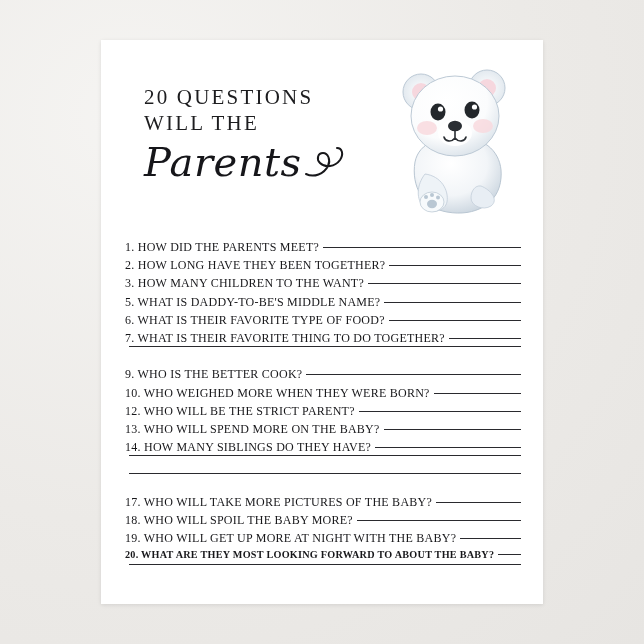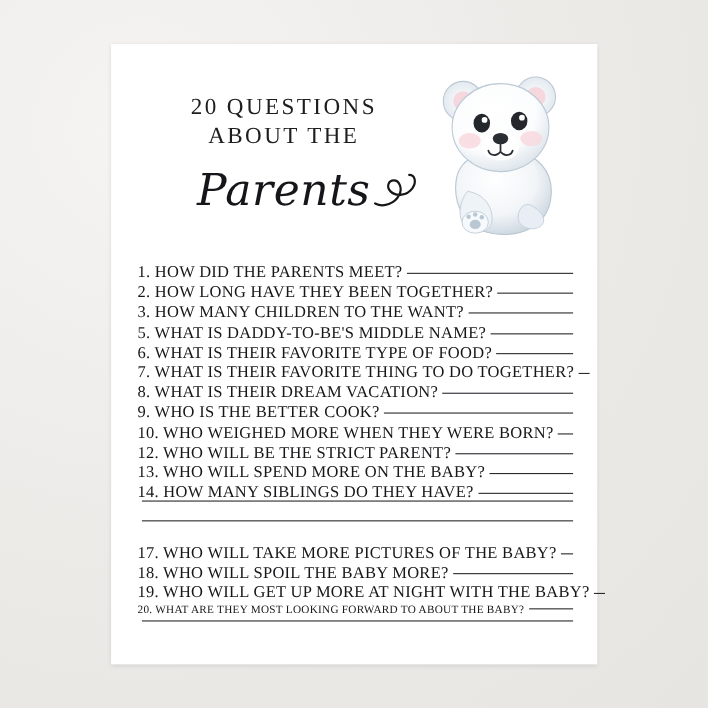--- a/index.html
+++ b/index.html
@@ -31,40 +31,39 @@
   }
   .bear {
     position: absolute;
     right: 16px;
     top: 14px;
     width: 156px;
     height: 170px;
   }
   .title-block {
     position: absolute;
-    left: 32px;
+    left: 43px;
     top: 44px;
     width: 250px;
-    text-align: center;
   }
   .title-line1, .title-line2 {
     font-family: "Liberation Serif", serif;
     font-size: 21px;
     letter-spacing: 2.2px;
     color: #1d1d1f;
     line-height: 26px;
     font-weight: normal;
   }
   .title-script {
     font-family: "DejaVu Serif", serif;
     font-style: italic;
     font-size: 40px;
     color: #16161a;
     line-height: 48px;
-    margin-top: 13px;
+    margin-top: 2px;
     letter-spacing: 0.5px;
     position: relative;
     display: inline-block;
   }
   .heart-swirl {
     position: absolute;
     right: -46px;
     top: 6px;
     width: 44px;
     height: 40px;
@@ -76,34 +75,34 @@
     width: 396px;
   }
   .q-row {
     display: flex;
     align-items: baseline;
     height: 18.2px;
     white-space: nowrap;
   }
   .q-text {
     font-family: "Liberation Serif", serif;
-    font-size: 15px;
+    font-size: 12px;
     letter-spacing: 0.25px;
     color: #17171a;
     text-transform: uppercase;
     flex: 0 0 auto;
   }
   .q-line {
     flex: 1 1 auto;
     border-bottom: 1px solid #2a2a2e;
     margin-left: 4px;
     transform: translateY(-3px);
     min-width: 10px;
   }
-  .q-row.wide .q-text { font-size: 10.2px; }
+  .q-row.wide .q-text { font-size: 10.2px; font-weight: bold; }
 </style>
 </head>
 <body>
 
 <div class="bg"></div>
 
 <div class="card">
 
   <div class="bear">
     <svg viewBox="0 0 156 170" width="156" height="170">
@@ -152,21 +151,21 @@
       <circle cx="103.5" cy="53" r="2.6" fill="#ffffff"></circle>
 
       <ellipse cx="84" cy="79" rx="17" ry="13" fill="#ffffff" opacity="0.9"></ellipse>
       <ellipse cx="84" cy="72" rx="7" ry="5.2" fill="#2a2e33"></ellipse>
       <path d="M84 77 L84 84 M84 84 C80 89 74 87 73 83 M84 84 C88 89 94 87 95 83" stroke="#2a2e33" stroke-width="1.6" fill="none" stroke-linecap="round"></path>
     </svg>
   </div>
 
   <div class="title-block">
     <div class="title-line1">20 QUESTIONS</div>
-    <div class="title-line2">ABOUT THE</div>
+    <div class="title-line2">WILL THE</div>
     <div class="title-script">Parents<span class="heart-swirl">
         <svg viewBox="0 0 44 40" width="44" height="40">
           <path d="M2 30 C10 34 20 30 24 22 C27 16 24 9 19 9 C14 9 12 15 16 19 C21 24 31 23 36 16 C40 10 38 4 33 4" fill="none" stroke="#17171a" stroke-width="2" stroke-linecap="round"></path>
         </svg>
       </span></div>
   </div>
 
   <div class="questions">
     <div class="q-row">
         <span class="q-text">1. HOW DID THE PARENTS MEET?</span>
@@ -186,21 +185,20 @@
       </div>
     <div class="q-row">
         <span class="q-text">6. WHAT IS THEIR FAVORITE TYPE OF FOOD?</span>
         <span class="q-line"></span>
       </div>
     <div class="q-row">
         <span class="q-text">7. WHAT IS THEIR FAVORITE THING TO DO TOGETHER?</span>
         <span class="q-line"></span>
       </div>
     <div class="q-row">
-        <span class="q-text">8. WHAT IS THEIR DREAM VACATION?</span>
         <span class="q-line"></span>
       </div>
     <div class="q-row">
         <span class="q-text">9. WHO IS THE BETTER COOK?</span>
         <span class="q-line"></span>
       </div>
     <div class="q-row">
         <span class="q-text">10. WHO WEIGHED MORE WHEN THEY WERE BORN?</span>
         <span class="q-line"></span>
       </div>

